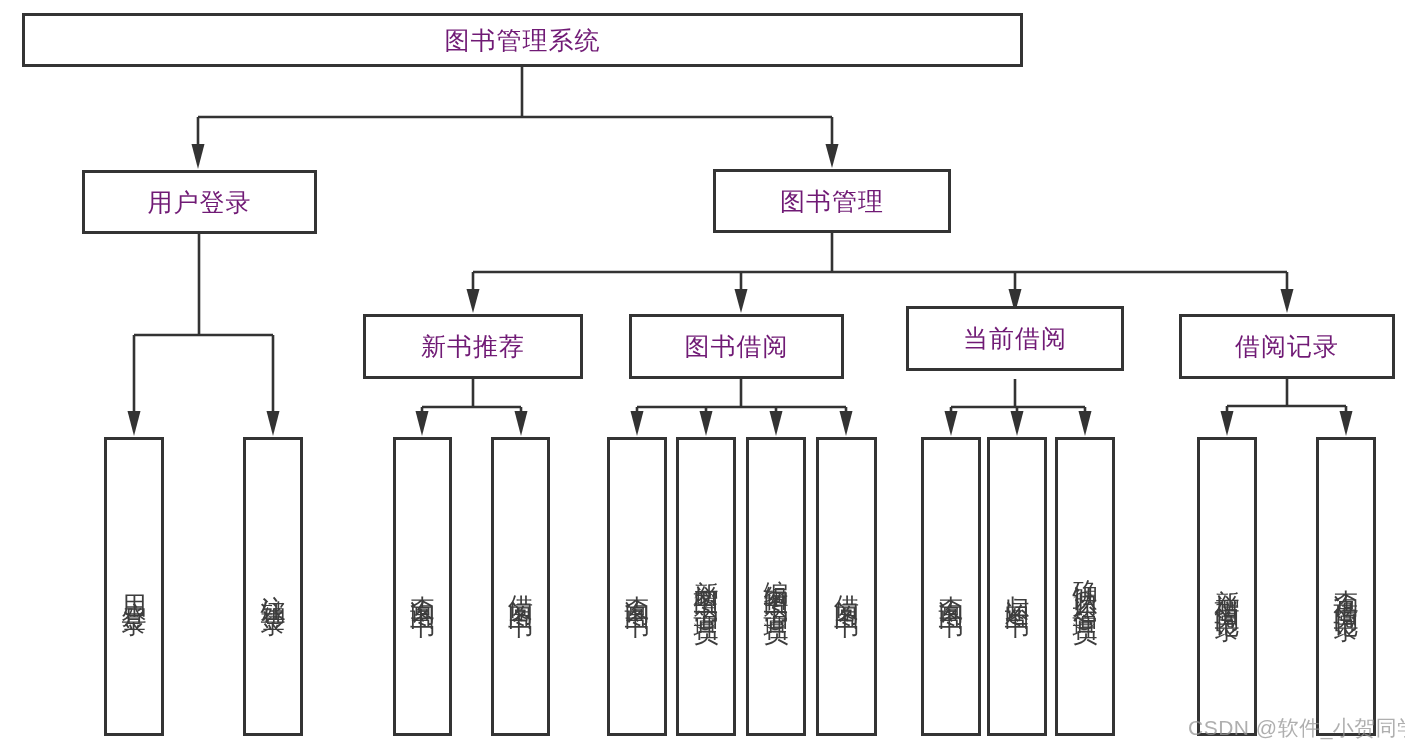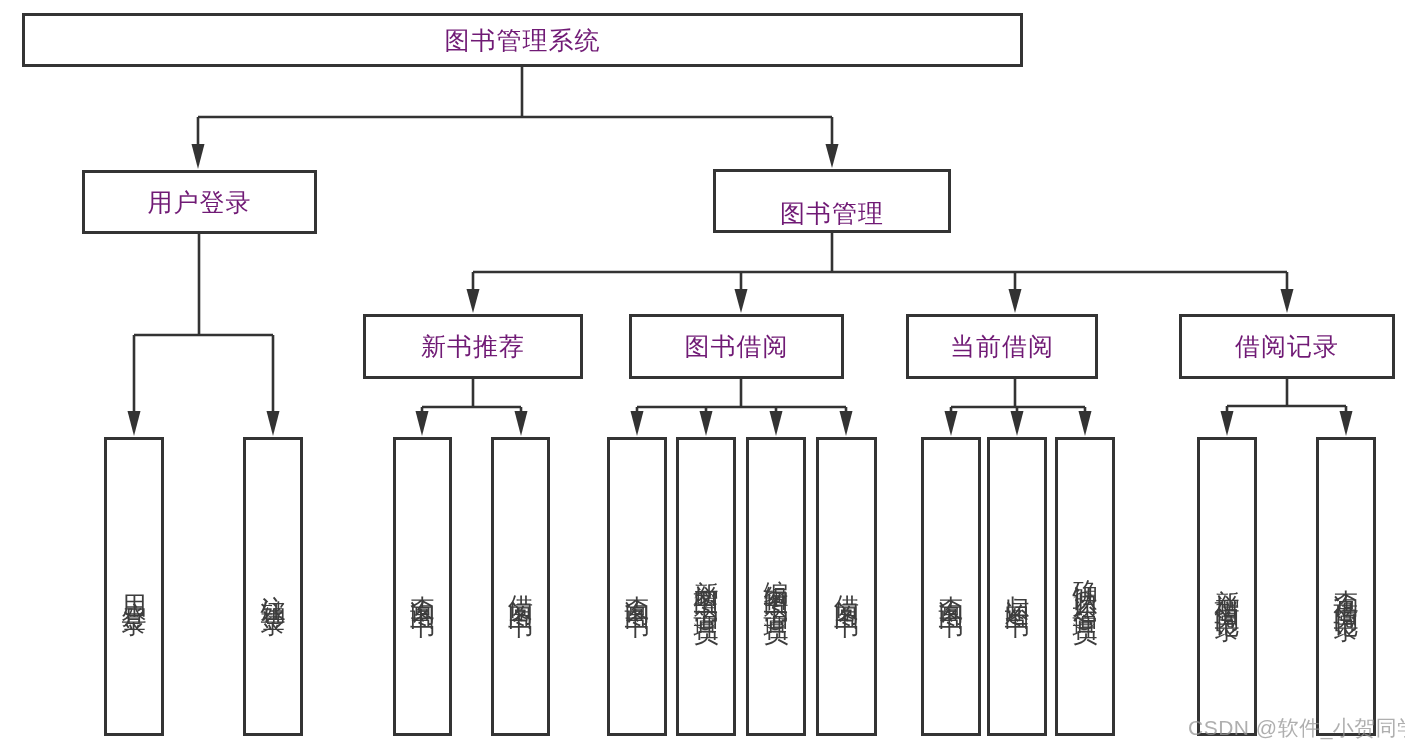--- a/index.html
+++ b/index.html
@@ -27,24 +27,24 @@
     text-orientation:mixed;
     font-size:25px;
     line-height:1;
     letter-spacing:6px;
     color:#3d3d3d;
     white-space:nowrap;
   }
   
   .root       {left:22px;  top:13px;  width:1001px; height:54px;}
   .user-login {left:82px;  top:170px; width:235px;  height:64px;}
-  .book-mgmt  {left:713px; top:169px; width:238px;  height:64px;align-items:flex-end;}
+  .book-mgmt  {left:713px; top:169px; width:238px;  height:64px;}
   .new-book   {left:363px; top:314px; width:220px;  height:65px;}
   .book-borrow{left:629px; top:314px; width:215px;  height:65px;}
-  .cur-borrow {left:906px; top:314px; width:192px;  height:65px;}
+  .cur-borrow {left:906px; top:306px; width:218px;  height:65px;}
   .rec-borrow {left:1179px;top:314px; width:216px;  height:65px;}
   
   .leaf{top:437px;height:299px;width:60px;}
   .lf1 {left:104px;}
   .lf2 {left:243px;}
   .lf3 {left:393px;width:59px;}
   .lf4 {left:491px;width:59px;}
   .lf5 {left:607px;}
   .lf6 {left:676px;}
   .lf7 {left:746px;}

